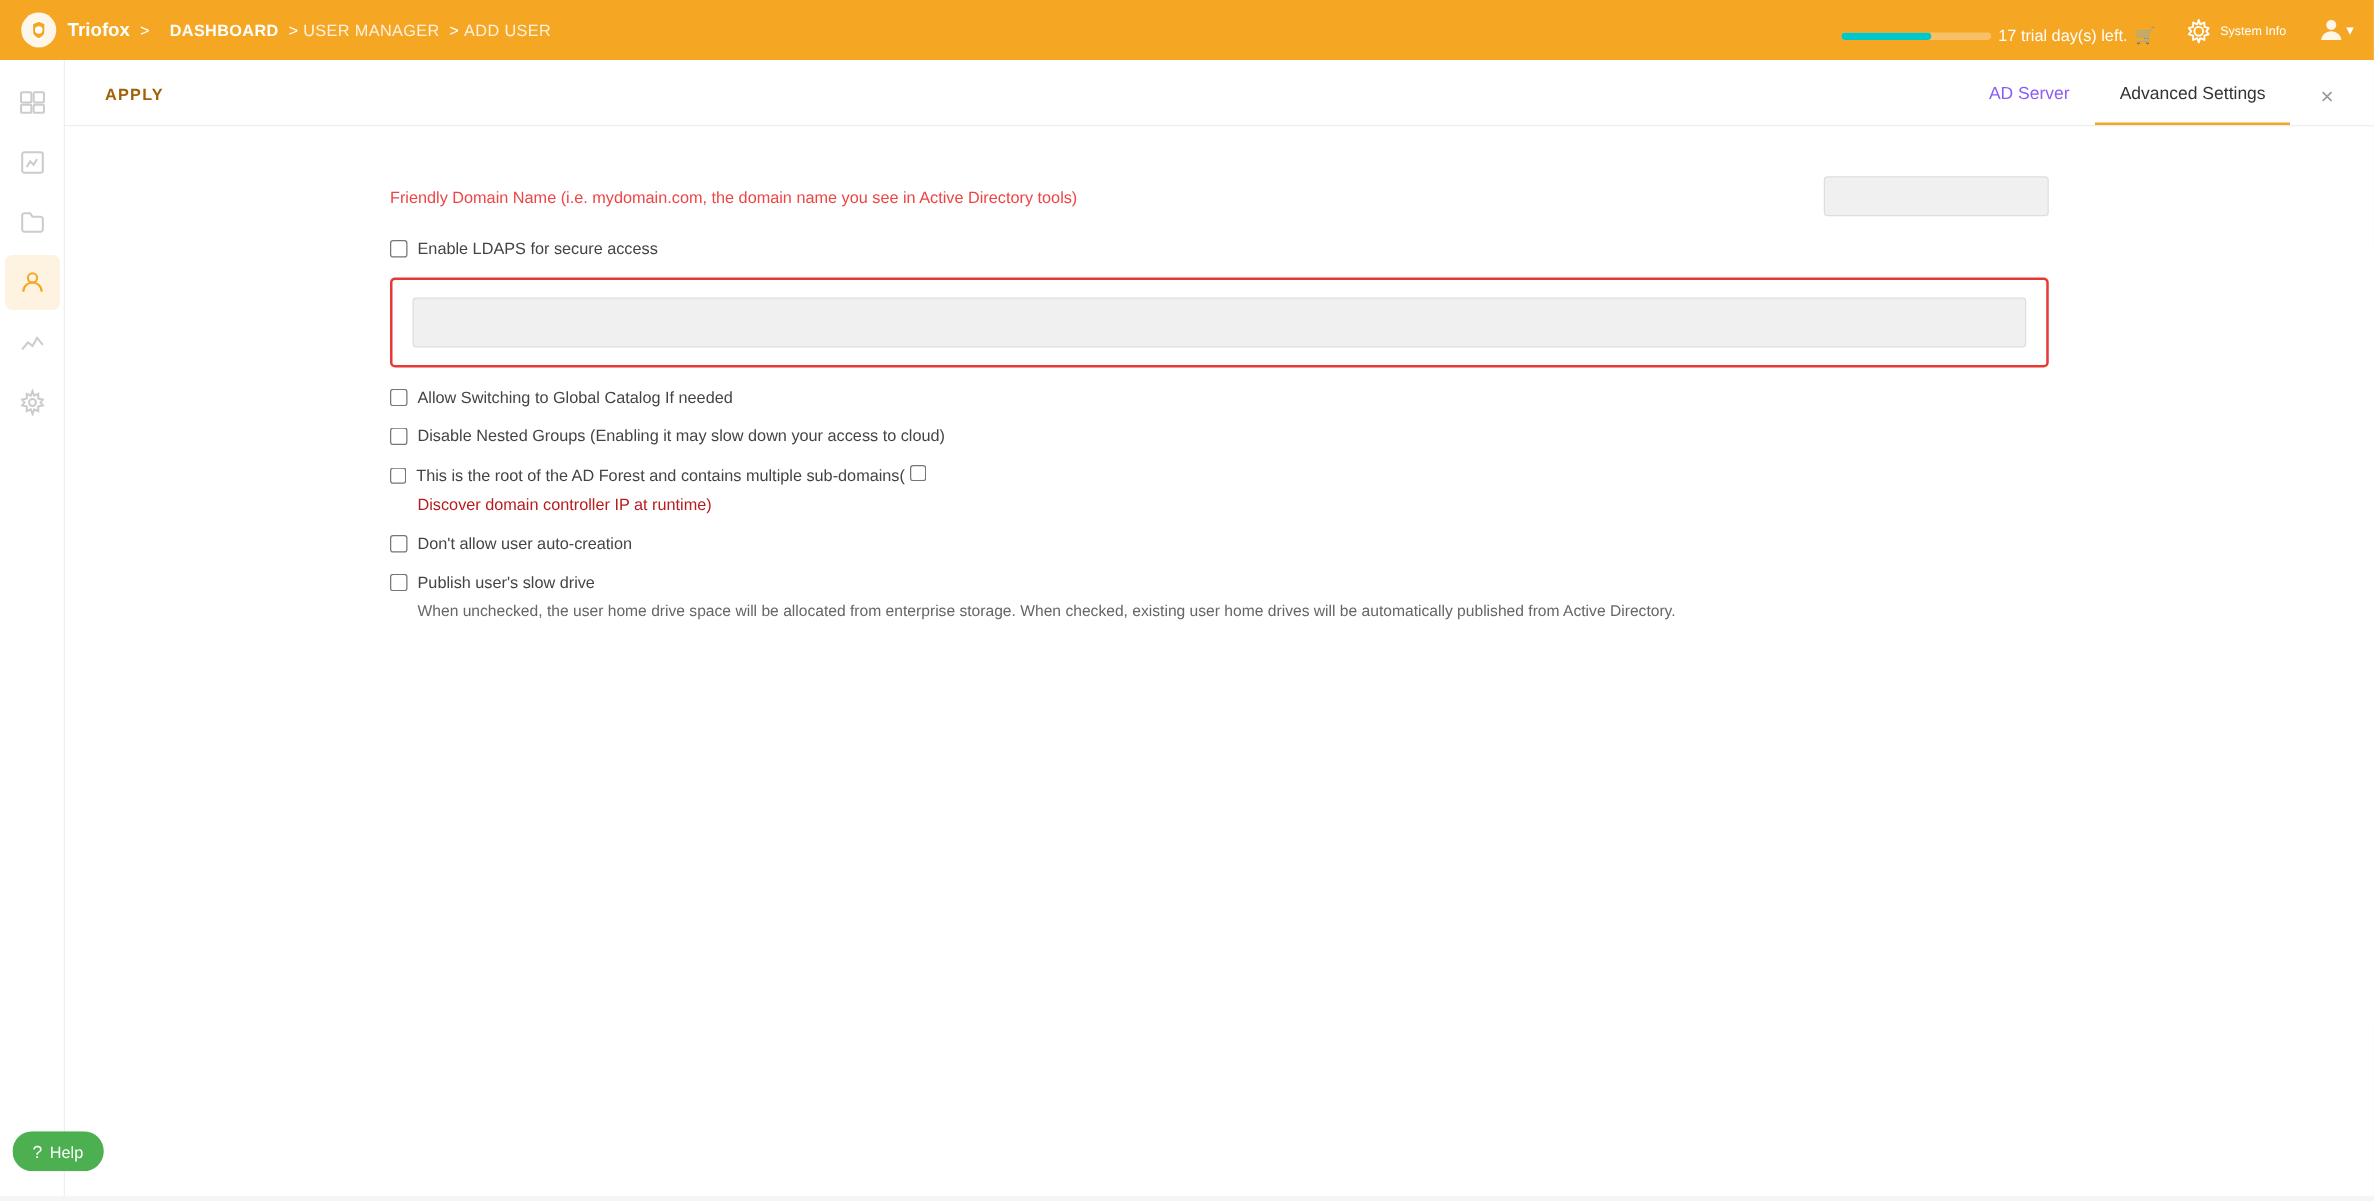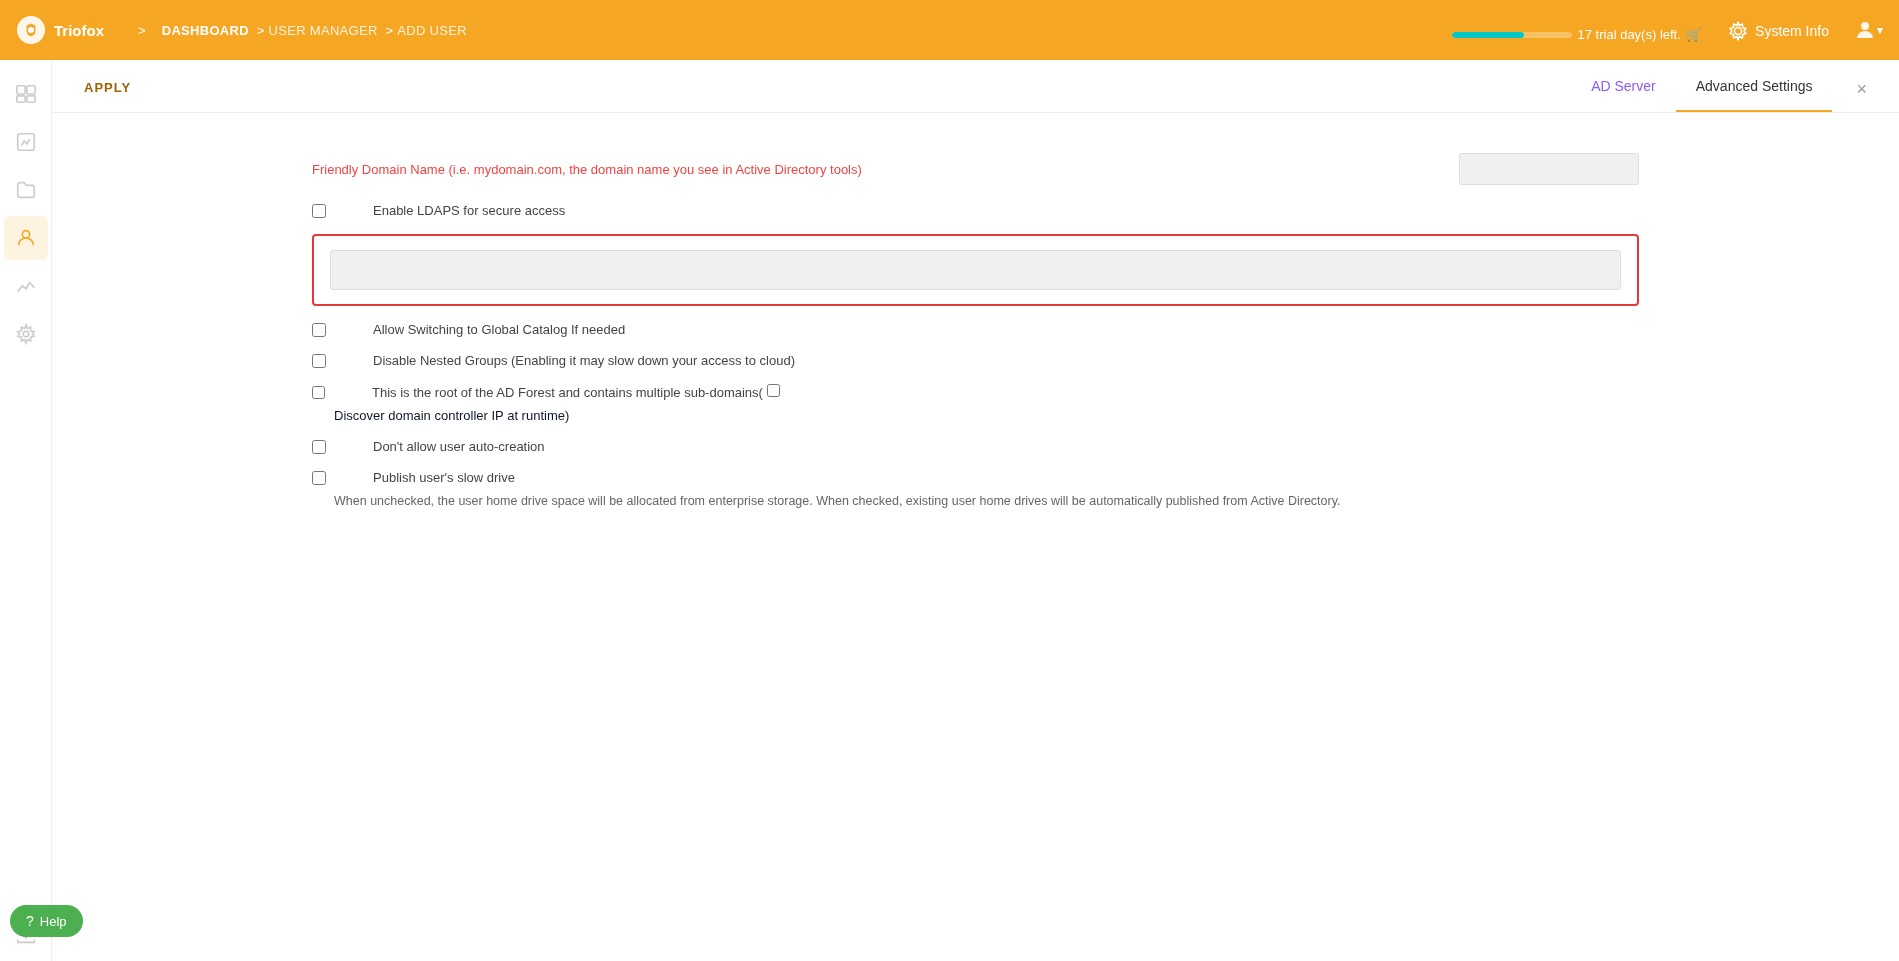--- a/index.html
+++ b/index.html
@@ -2,26 +2,25 @@
 <html><head>
   <meta charset="utf-8">
   <style>
     * { box-sizing: border-box; margin: 0; padding: 0; }
     body { font-family: 'Segoe UI', Arial, sans-serif; background: #f5f5f5; min-height: 961px; }
 
     
     .topbar {
       background: linear-gradient(to right, #f5a623, #f5a623);
       background-color: #f5a623;
-      height: 60px;
+      height: 48px;
       display: flex;
       align-items: center;
       padding: 0 16px;
       position: relative;
-      gap: 26px;
     }
     .topbar-logo {
       display: flex;
       align-items: center;
       gap: 8px;
       color: white;
       font-weight: bold;
       font-size: 15px;
     }
     .topbar-logo .logo-icon {
@@ -65,21 +64,21 @@
     .progress-bar-fill {
       height: 100%;
       background: #00c8c8;
       border-radius: 3px;
       width: 60%;
     }
     .system-info {
       display: flex;
       align-items: center;
       gap: 6px;
-      font-size: 14px;
+      font-size: 10px;
       cursor: pointer;
     }
     .user-icon-btn {
       cursor: pointer;
       display: flex;
       align-items: center;
     }
 
     
     .layout {
@@ -207,21 +206,20 @@
     }
     .checkbox-row input[type="checkbox"] {
       width: 14px;
       height: 14px;
       cursor: pointer;
       accent-color: #f5a623;
     }
     .checkbox-label {
       font-size: 13px;
       color: #444;
-      margin-left: 39px;
     }
 
     
     .ou-block {
       border: 2px solid #e53935;
       border-radius: 4px;
       padding: 14px 16px;
       margin-bottom: 16px;
     }
     .ou-description {
@@ -248,21 +246,21 @@
       margin-bottom: 16px;
       flex-direction: column;
     }
     .sub-checkbox-line {
       display: flex;
       align-items: center;
       gap: 8px;
     }
     .sub-note {
       font-size: 13px;
-      color: #0f172a;
+      color: #b91c1c;
       margin-left: 22px;
     }
 
     
     .home-drive-desc {
       font-size: 12.5px;
       color: #666;
       margin-top: 4px;
       margin-left: 22px;
       line-height: 1.6;

